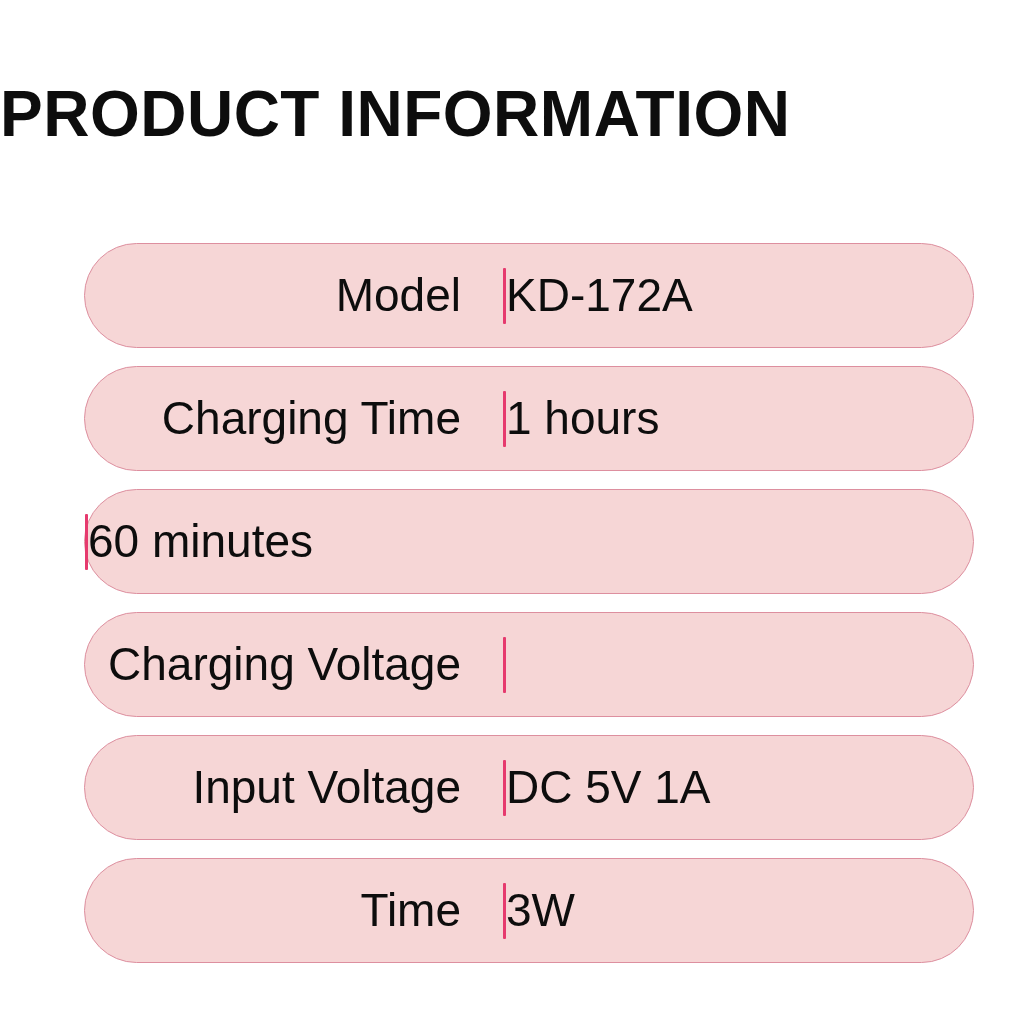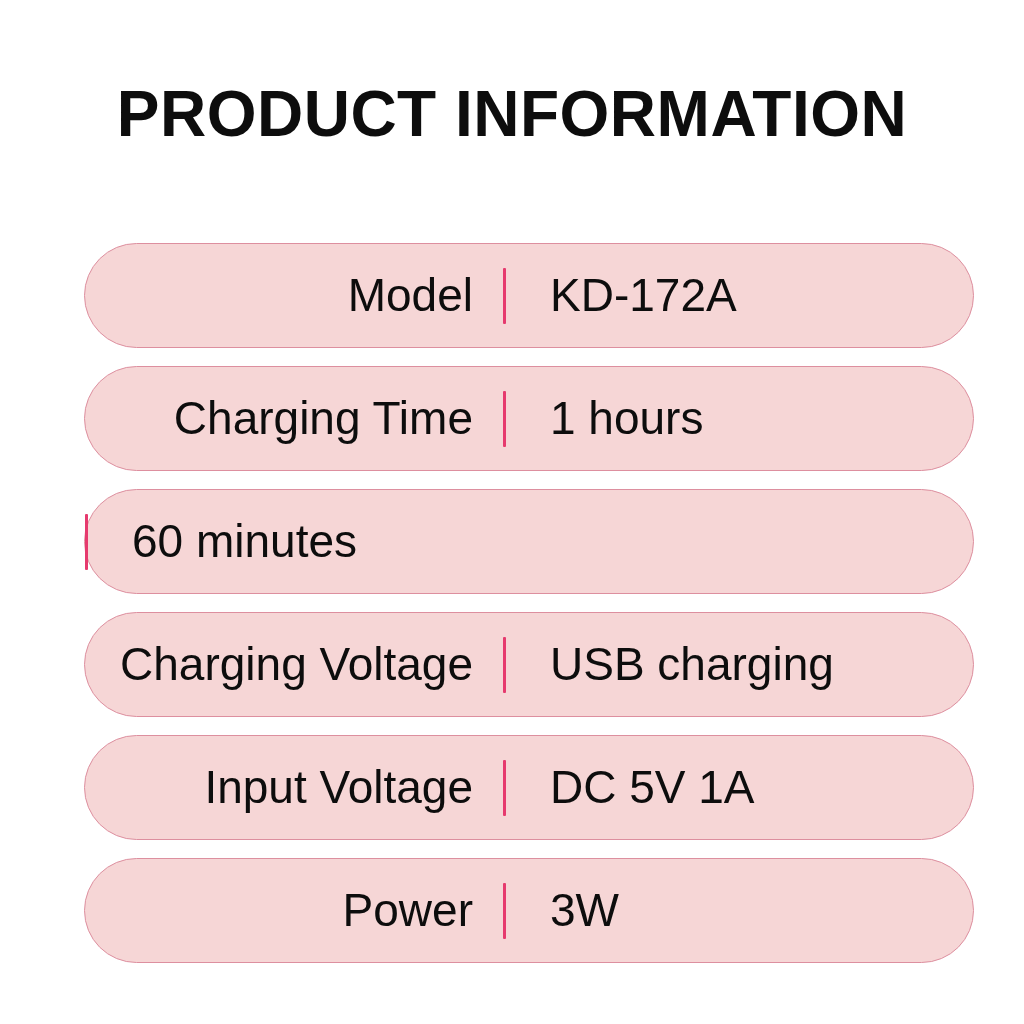--- a/index.html
+++ b/index.html
@@ -21,21 +21,21 @@
     height: 1024px;
     background: #ffffff;
   }
 
   
   .page-title {
     position: absolute;
     left: 0;
     top: 82px;
     width: 1024px;
-    text-align: center;
+    text-align: left;
     font-size: 64px;
     font-weight: bold;
     letter-spacing: 0.5px;
     color: #0d0d0d;
     line-height: 1;
     white-space: nowrap;
   }
 
   
   .spec-list {
@@ -57,40 +57,39 @@
     border: 1.6px solid #dd8f9f;
     border-radius: 53px;
   }
   .spec-row:last-child {
     margin-bottom: 0;
   }
 
   .spec-label {
     box-sizing: border-box;
     width: 418px;          
-    padding-right: 30px;
+    padding-right: 42px;
     text-align: right;
     font-size: 46px;
     color: #0d0d0d;
     line-height: 1.05;
     white-space: nowrap;
     overflow: visible;
   }
 
   .spec-divider {
     width: 3px;
     height: 56px;
     background: #e63a6e;
     flex: none;
     border-radius: 1px;
   }
 
   .spec-value {
     box-sizing: border-box;
-    padding-left: 44px;
     text-align: left;
     font-size: 46px;
     color: #0d0d0d;
     line-height: 1.05;
     white-space: nowrap;
   }
 </style>
 </head>
 <body>
 
@@ -113,29 +112,28 @@
     </div>
 
     <div class="spec-row">
       <div class="spec-divider"></div>
       <div class="spec-value">60 minutes</div>
     </div>
 
     <div class="spec-row">
       <div class="spec-label">Charging Voltage</div>
       <div class="spec-divider"></div>
-      <div class="spec-value">USB charging</div>
     </div>
 
     <div class="spec-row">
       <div class="spec-label">Input Voltage</div>
       <div class="spec-divider"></div>
       <div class="spec-value">DC 5V 1A</div>
     </div>
 
     <div class="spec-row">
-      <div class="spec-label">Power</div>
+      <div class="spec-label">Time</div>
       <div class="spec-divider"></div>
       <div class="spec-value">3W</div>
     </div>
 
   </div>
 </div>
 
 </body></html>

